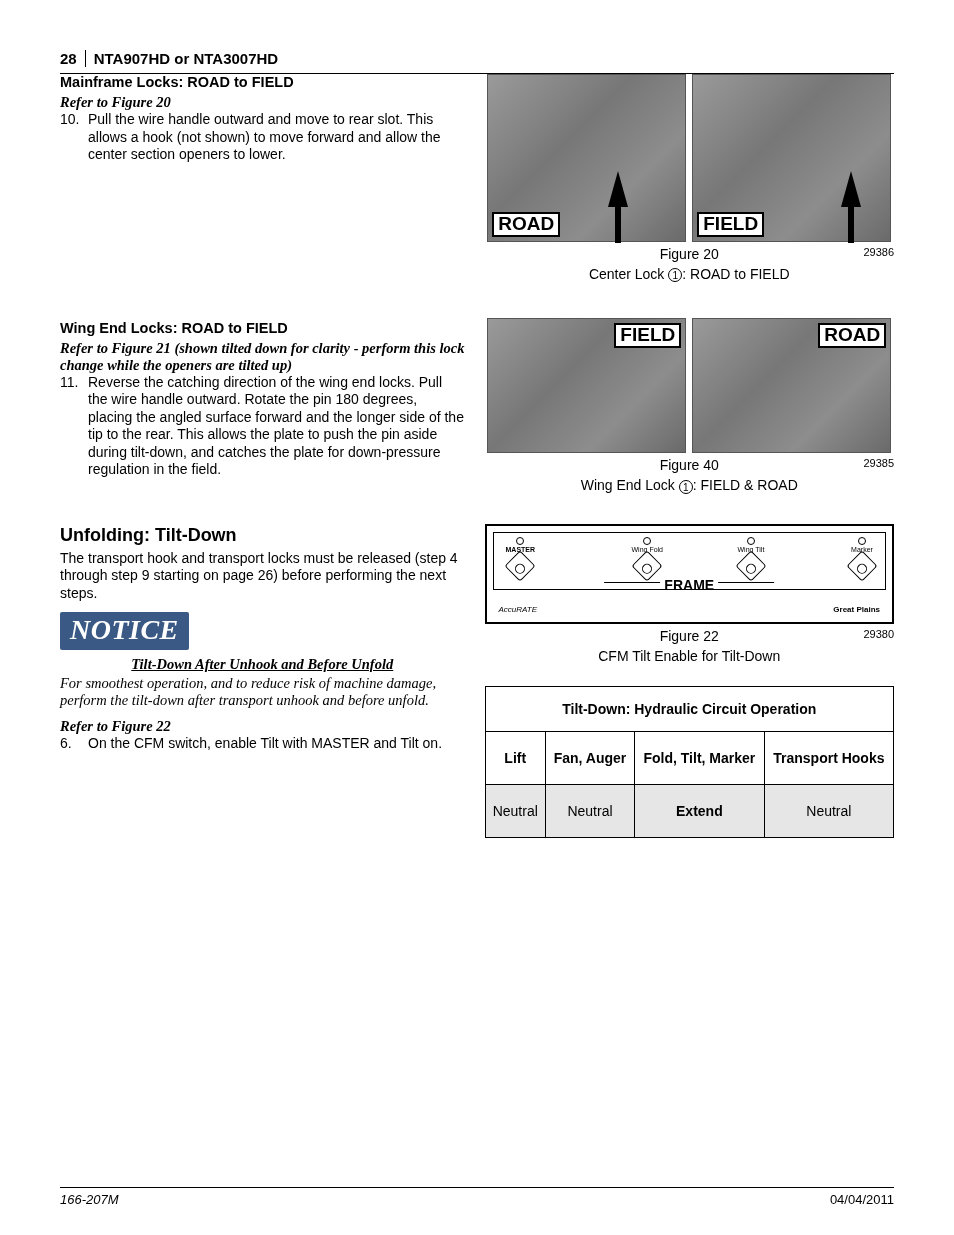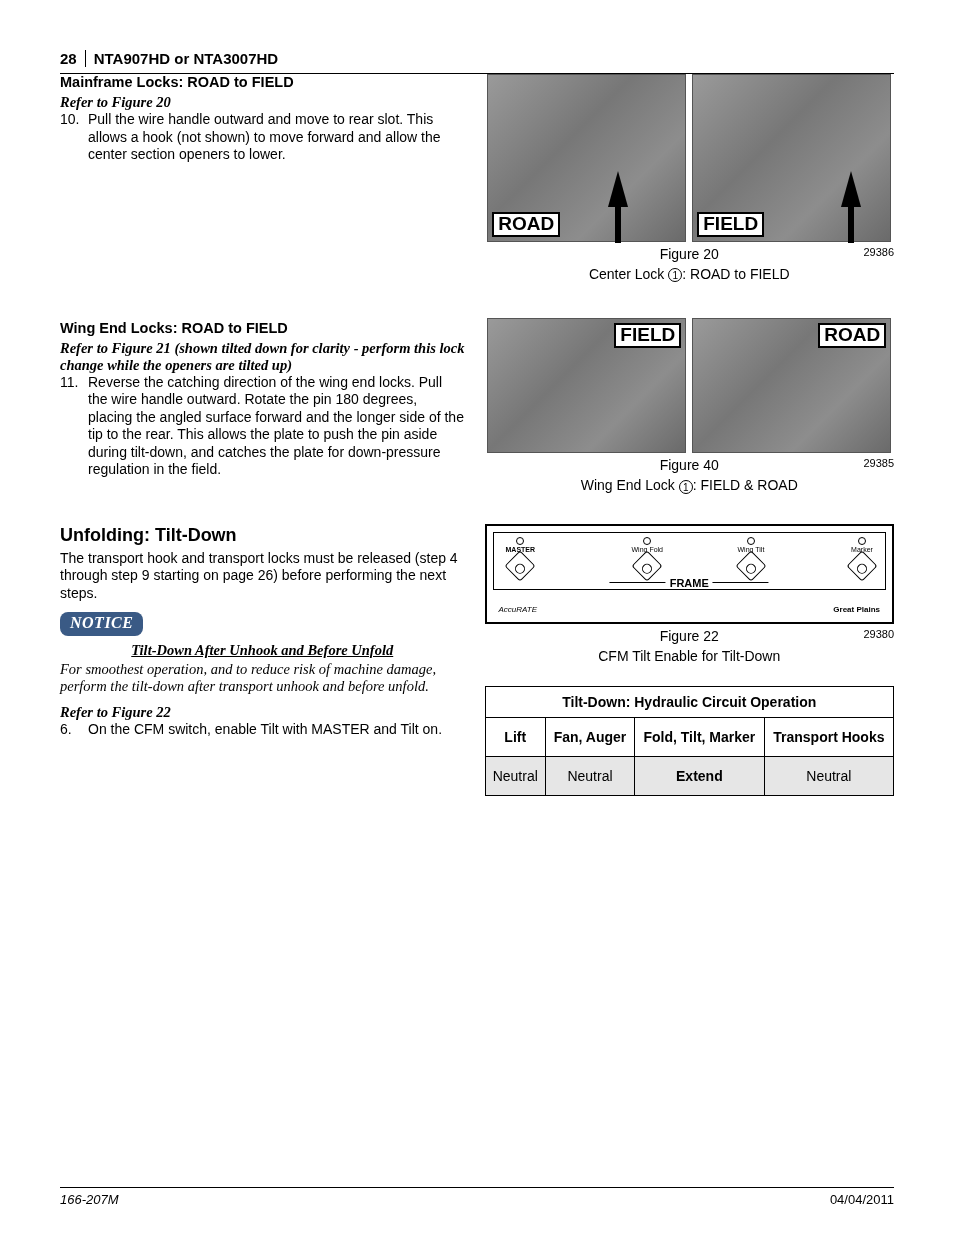--- a/index.html
+++ b/index.html
@@ -30,24 +30,24 @@
   .step-txt { flex: 1; }
   .h2 { font-weight: bold; font-size: 18px; margin: 14px 0 4px 0; }
   .body-text { font-size: 14px; line-height: 1.25; }
   .notice-box {
     display: inline-block;
     background: #3a5a85;
     color: #fff;
     font-weight: bold;
     font-style: italic;
     font-family: "Times New Roman", serif;
-    font-size: 16px;
+    font-size: 28px;
     padding: 2px 10px 4px 10px;
     margin: 10px 0 6px 0;
-    border-radius: 8px;
+    border-radius: 2px;
     letter-spacing: 0.5px;
   }
   .notice-title { font-family: "Times New Roman", serif; font-weight: bold; font-style: italic; font-size: 14.5px; text-align: center; margin-bottom: 2px; text-decoration: underline; }
   .notice-body { font-family: "Times New Roman", serif; font-style: italic; font-size: 14.5px; line-height: 1.2; }
   .fig-row { display: flex; gap: 6px; justify-content: center; }
   .photo {
     background: linear-gradient(135deg,#9a9a9a 0%,#777 40%,#8d8d8d 70%,#6a6a6a 100%);
     position: relative;
     border: 1px solid #555;
   }
@@ -92,31 +92,31 @@
     position:absolute;
     left:6px; right:6px; top:6px; height:58px;
   }
   .switch { position:absolute; text-align:center; font-size:7px; }
   .switch .knob {
     width:22px; height:22px; border:1px solid #000; border-radius:3px; transform:rotate(45deg); margin:2px auto 0;
     position:relative; background:#fff;
   }
   .switch .knob::after{ content:''; position:absolute; left:7px; top:7px; width:8px; height:8px; border:1px solid #000; border-radius:50%;}
   .switch .led { width:8px; height:8px; border:1px solid #000; border-radius:50%; margin:0 auto 1px; }
-  .frame-label { position:absolute; font-size:11px; font-weight:bold; left:50%; transform:translateX(-50%); top:44px; }
+  .frame-label { position:absolute; font-size:14px; font-weight:bold; left:50%; transform:translateX(-50%); top:44px; }
   .frame-label::before, .frame-label::after{
     content:''; position:absolute; top:5px; width:56px; height:0; border-top:1.5px double #000;
   }
   .frame-label::before{ right:100%; margin-right:4px;}
   .frame-label::after{ left:100%; margin-left:4px;}
   .brand-left { position:absolute; left:12px; bottom:8px; font-size:8px; font-style:italic;}
   .brand-right { position:absolute; right:12px; bottom:8px; font-size:8px; font-weight:bold;}
   .hydraulic-table { border:1.5px solid #000; border-collapse: collapse; width:100%; margin-top:22px; font-size:14px;}
-  .hydraulic-table th, .hydraulic-table td { border:1px solid #000; padding:11px 6px; text-align:center; }
-  .hydraulic-table .title-row th { font-weight:bold; text-align:center; padding:7px;}
+  .hydraulic-table th, .hydraulic-table td { border:1px solid #000; padding:18px 6px; text-align:center; }
+  .hydraulic-table .title-row th { font-weight:bold; text-align:center; padding:14px;}
   .hydraulic-table thead th { font-weight:bold; background:#fff; }
   .hydraulic-table .data-row td { background:#e6e6e6; }
   .footer {
     position:absolute; bottom:28px; left:60px; right:60px;
     border-top:1px solid #000; padding-top:4px;
     display:flex; justify-content:space-between;
     font-size:13px;
   }
   .footer-left { font-style: italic; }
 </style>

